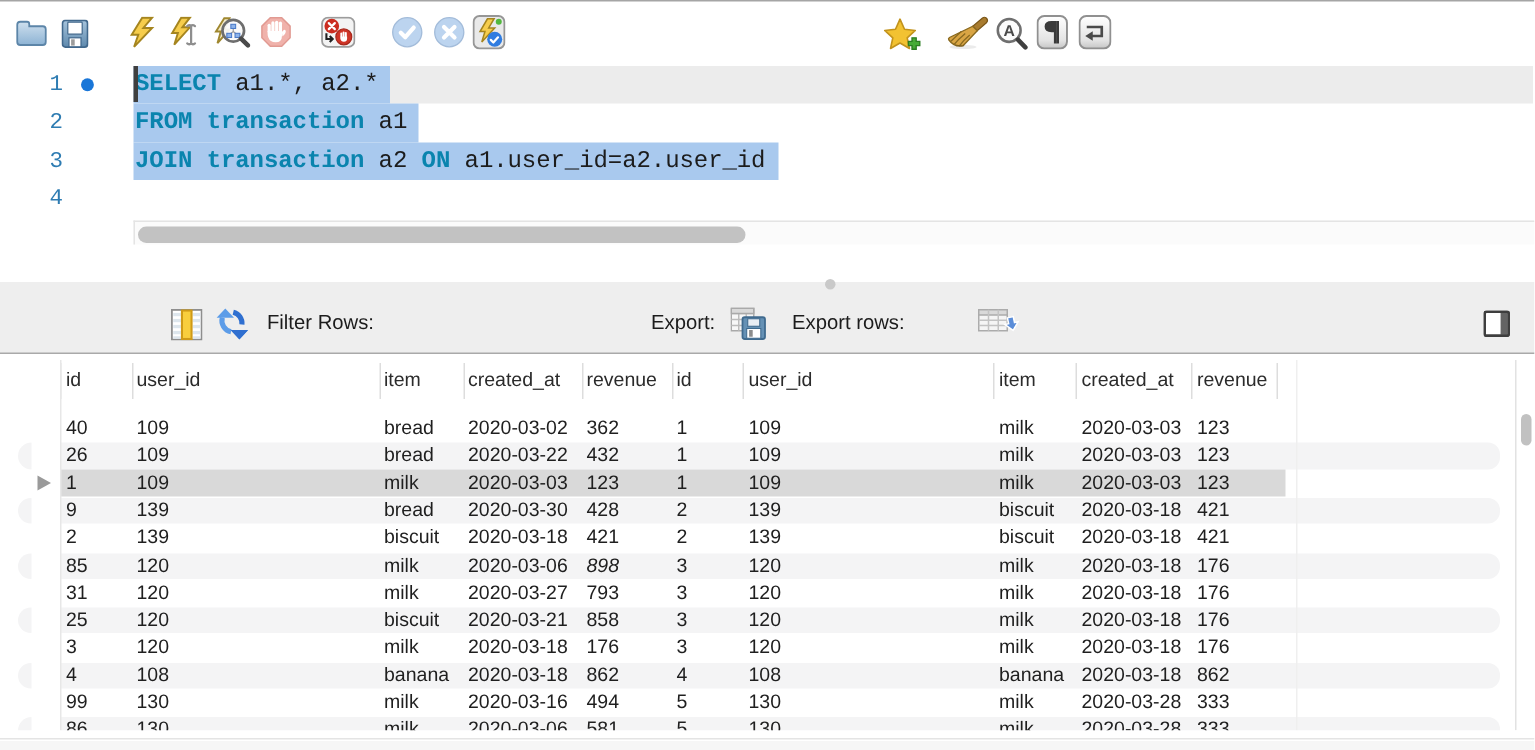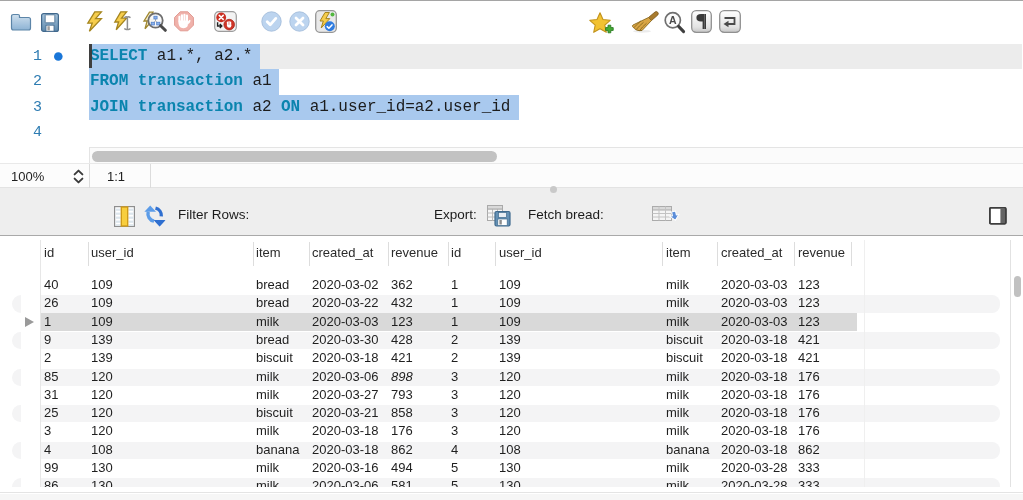--- a/index.html
+++ b/index.html
@@ -175,37 +175,27 @@
     <div class="codeline" style="top:35.4px;"><b>FROM transaction</b> a1</div>
     <div class="codeline" style="top:60.8px;"><b>JOIN transaction</b> a2 <b>ON</b> a1.user_id=a2.user_id</div>
     <div id="caret"></div>
   </div>
 
   <div id="hscroll">
       <div id="htrack"></div>
       <div id="hthumb"></div>
     </div>
 
-  <div id="statusbar">
-    <span class="t" style="left:11px;">100%</span>
-    <span class="vline" style="left:89px;"></span>
-    <span class="t" style="left:107px;">1:1</span>
-    <span class="vline" style="left:150px;"></span>
-    <svg class="abs" style="left:72px; top:5px;" width="13" height="15" viewBox="0 0 13 15">
-      <path d="M2.6 5.4 L6.5 1.6 L10.4 5.4" fill="none" stroke="#3a3a3a" stroke-width="1.9" stroke-linecap="round" stroke-linejoin="round"></path>
-      <path d="M2.6 9.6 L6.5 13.4 L10.4 9.6" fill="none" stroke="#3a3a3a" stroke-width="1.9" stroke-linecap="round" stroke-linejoin="round"></path>
-    </svg>
-  </div>
 
   <div id="rgdot"></div>
   <div id="rgbar">
     <span class="t" style="left:18px; font-weight:bold;margin-top:47px;">Result Grid</span>
     <span class="t" style="left:178px;">Filter Rows:</span>
     <span class="t" style="left:434px;text-align:center;">Export:</span>
-    <span class="t" style="left:528px;">Fetch bread:</span>
+    <span class="t" style="left:528px;">Export rows:</span>
     <svg class="abs" style="left:114px; top:18px;" width="21" height="21" viewBox="0 0 21 21">
       <rect x="0.6" y="0.6" width="19.8" height="19.8" fill="#fff" stroke="#8e8e8e" stroke-width="1.2"></rect>
       <g fill="#dde6ed">
         <rect x="1.5" y="2.6" width="5" height="2.2"></rect>
           <rect x="14.5" y="2.6" width="5" height="2.2"></rect>
         <rect x="1.5" y="6.6" width="5" height="2.2"></rect>
           <rect x="14.5" y="6.6" width="5" height="2.2"></rect>
         <rect x="1.5" y="10.6" width="5" height="2.2"></rect>
           <rect x="14.5" y="10.6" width="5" height="2.2"></rect>
         <rect x="1.5" y="14.6" width="5" height="2.2"></rect>

